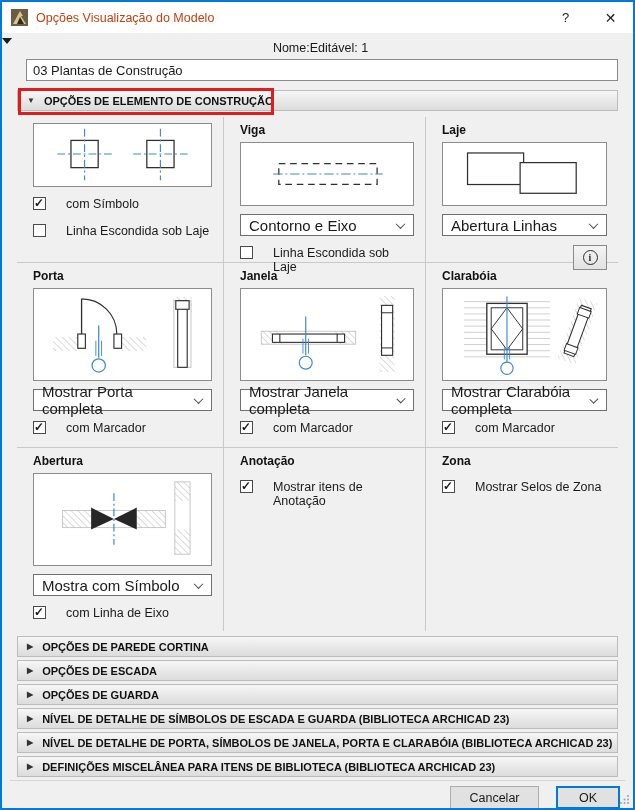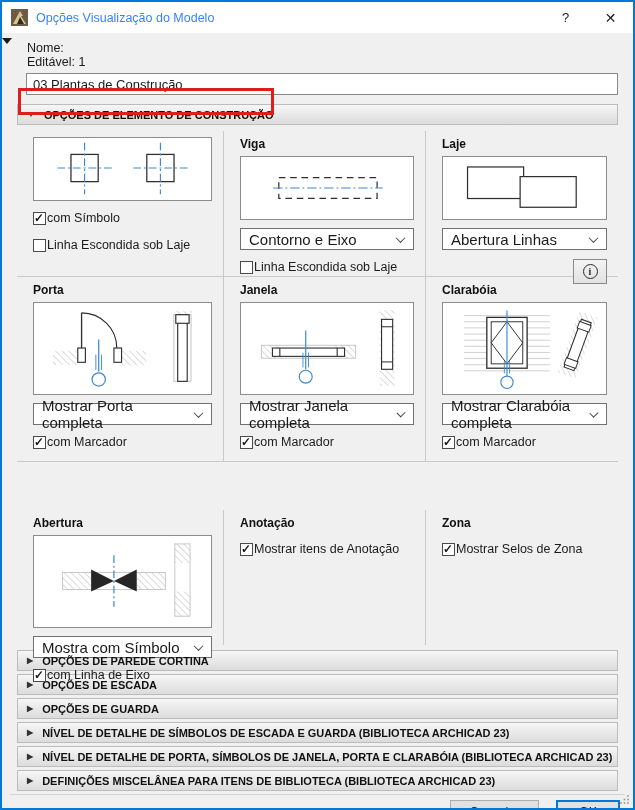--- a/index.html
+++ b/index.html
@@ -4,61 +4,61 @@
 <style>
   * { margin:0; padding:0; box-sizing:border-box; }
   html,body { background:#fff; font-family:"Liberation Sans", sans-serif; }
   .window{
     position:relative; width:635px; height:810px;
     border:2px solid #0079d8; background:#f0f0f0; overflow:hidden;
   }
   
   .titlebar{ height:31px; background:#ffffff; display:flex; align-items:center; padding-left:9px; }
   .app-icon{ width:17px; height:17px; margin-right:8px; flex:0 0 auto; }
-  .title-text{ font-size:12.5px; color:#3b82f6; flex:1 1 auto; }
+  .title-text{ font-size:12.5px; color:#c2410c; flex:1 1 auto; }
   .tb-btn{ width:45px; height:31px; display:flex; align-items:center; justify-content:center;
            font-size:13px; color:#222; cursor:default; }
   .tb-btn.close{ font-size:14px; }
   
   .edge-arrow{ position:absolute; left:0px; top:36px; width:0; height:0;
     border-left:5px solid transparent; border-right:5px solid transparent; border-top:6px solid #1a1a1a; }
   
   .name-row{ display:flex; justify-content:center; margin:8px 19px 0 25px;
-             font-size:12.5px; color:#1a1a1a;flex-direction:column; }
+             font-size:12.5px; color:#1a1a1a; }
   .name-input{ display:block; margin:4px 19px 0 24px; width:592px; height:22px;
     border:1px solid #8a8a8a; background:#fff; font-family:"Liberation Sans",sans-serif;
     font-size:13px; color:#1a1a1a; padding:0 6px; }
   
   .sec{ height:21px; margin:0 15px 3px 15px; background:linear-gradient(#f6f6f6,#dcdcdc);
     border:1px solid #bcbcbc; display:flex; align-items:center; padding-left:9px; gap:9px;
     font-weight:bold; font-size:11px; color:#111; cursor:default; }
   .sec .arr{ font-size:8px; color:#333; line-height:1; }
   .sec.expanded{ margin-top:9px; }
   .collapsed-list{ margin-top:5px; }
   
   .annotation{ position:absolute; left:16px; top:86px; width:256px; height:27px;
     border:3px solid #df1d1d; pointer-events:none; z-index:50; }
   
   .grid{ display:grid; grid-template-columns:207px 202px 1fr; grid-template-rows:146px 185px 183px;
          margin:6px 15px 0 15px; }
   .cell{ border-right:1px solid #c9c9c9; border-bottom:1px solid #c9c9c9; padding:6px 11px 0 16px; }
   .cell.last-col{ border-right:none; }
-  .cell.last-row{ border-bottom:none;margin-top:48px; }
+  .cell.last-row{ border-bottom:none; }
   .panel-title{ font-weight:bold; font-size:12px; color:#111; margin-bottom:5px; }
   .preview{ background:#fff; border:1px solid #8c8c8c; width:100%; overflow:hidden; }
   .preview.small{ height:64px; } .preview.big{ height:93px; }
   .preview svg{ display:block; width:100%; height:100%; }
   
   .dropdown{ margin-top:8px; height:22px; border:1px solid #707070; background:#fff;
     display:flex; align-items:center; justify-content:space-between; padding:0 9px 0 8px;
     font-size:15px; color:#1a1a1a; cursor:default; }
   .chev{ width:7px; height:7px; border-right:1.4px solid #4a4a4a; border-bottom:1.4px solid #4a4a4a;
     transform:rotate(45deg) translate(-1px,-1px); }
   
-  .check-row{ display:flex; align-items:flex-end; gap:1px; margin-top:10px; font-size:12.5px; color:#1a1a1a; cursor:default; }
+  .check-row{ display:flex; align-items:flex-start; gap:20px; margin-top:10px; font-size:12.5px; color:#1a1a1a; cursor:default; }
   .cb{ width:13px; height:13px; border:1px solid #4a4a4a; background:#fff; position:relative; flex:0 0 auto; }
   .cb.checked::after{ content:"✓"; position:absolute; left:0px; top:-2px; font-size:12px; font-weight:bold; color:#1a1a1a; }
   
   .info-row{ display:flex; justify-content:flex-end; margin-top:9px; }
   .info-btn{ width:34px; height:25px; border:1px solid #8a8a8a; background:linear-gradient(#f4f4f4,#e2e2e2);
     display:flex; align-items:center; justify-content:center; cursor:default; }
   .info-glyph{ width:15px; height:15px; border:1.4px solid #2c2c2c; border-radius:50%;
     display:flex; align-items:center; justify-content:center; font-size:10px; font-weight:bold;
     font-family:"Liberation Serif",serif; color:#2c2c2c; }
   

